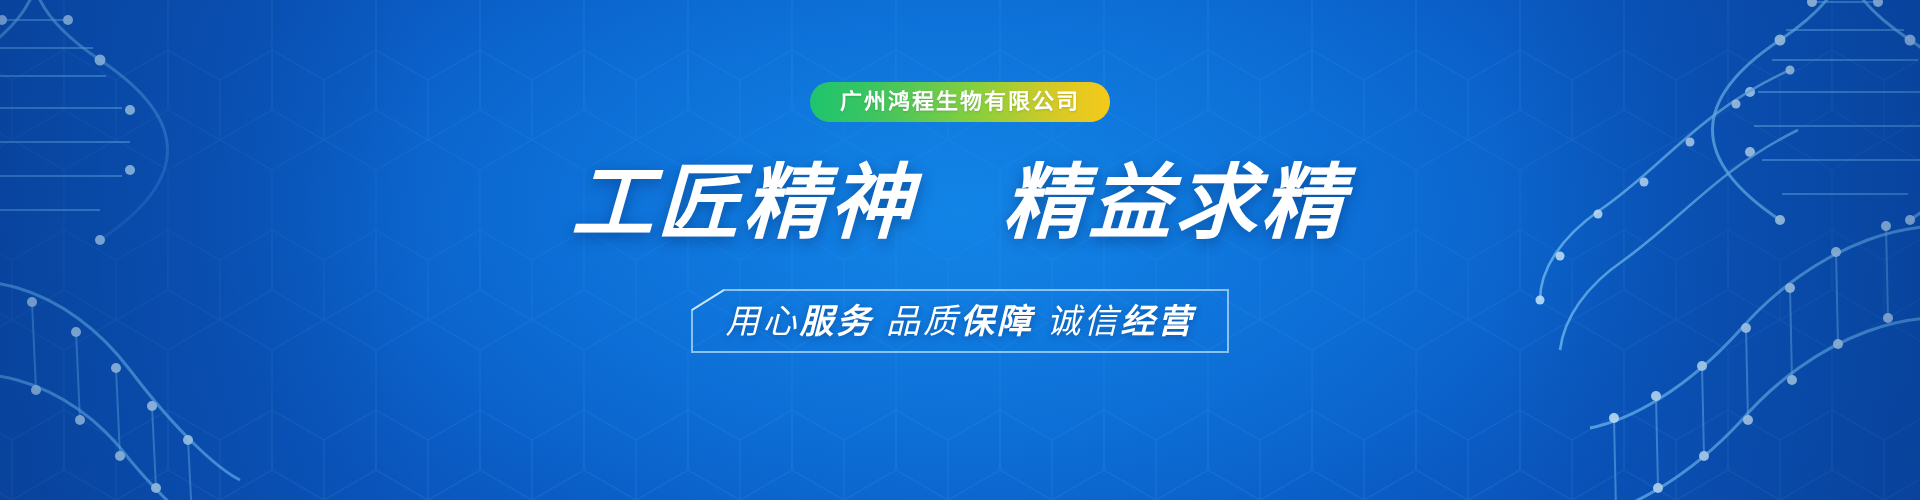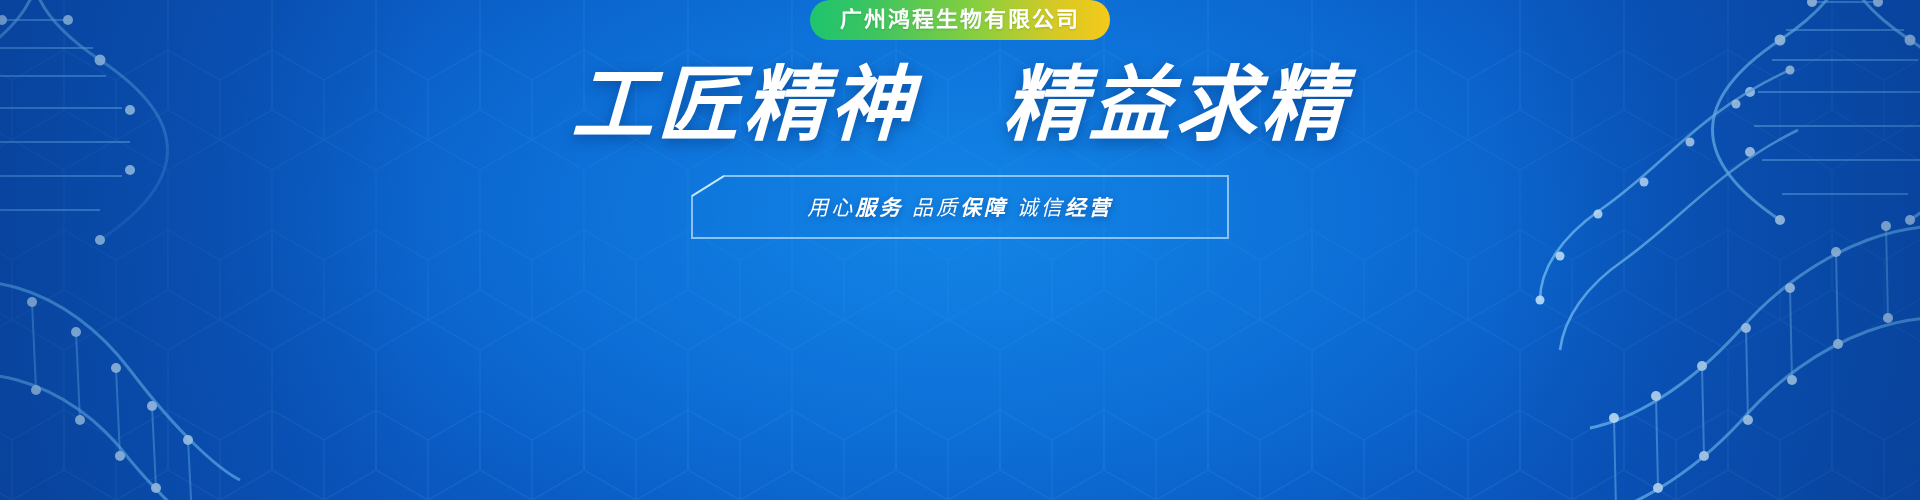--- a/index.html
+++ b/index.html
@@ -44,20 +44,22 @@
   .dna-br{right:-90px;top:200px;}
 
   
   .content{
     position:absolute;
     left:0;right:0;top:0;bottom:0;
     display:flex;
     flex-direction:column;
     align-items:center;
     justify-content:flex-start;
+    padding-top:82px;
+    gap:16px;
   }
 
   
   .badge{
     display:inline-flex;
     align-items:center;
     justify-content:center;
     height:40px;
     padding:0 30px;
     border-radius:22px;
@@ -97,21 +99,21 @@
     justify-content:center;
   }
   .subframe{
     position:absolute;inset:0;
     pointer-events:none;
   }
   .subframe svg{width:100%;height:100%;display:block;}
   .subtitle{
     position:relative;
     color:#ffffff;
-    font-size:21px;
+    font-size:34px;
     font-weight:bold;
     font-style:italic;
     letter-spacing:3px;
     line-height:1;
     white-space:nowrap;
     text-shadow:0 2px 7px rgba(3,40,100,.4);
   }
   .subtitle .lt{font-weight:normal;}
 
   

